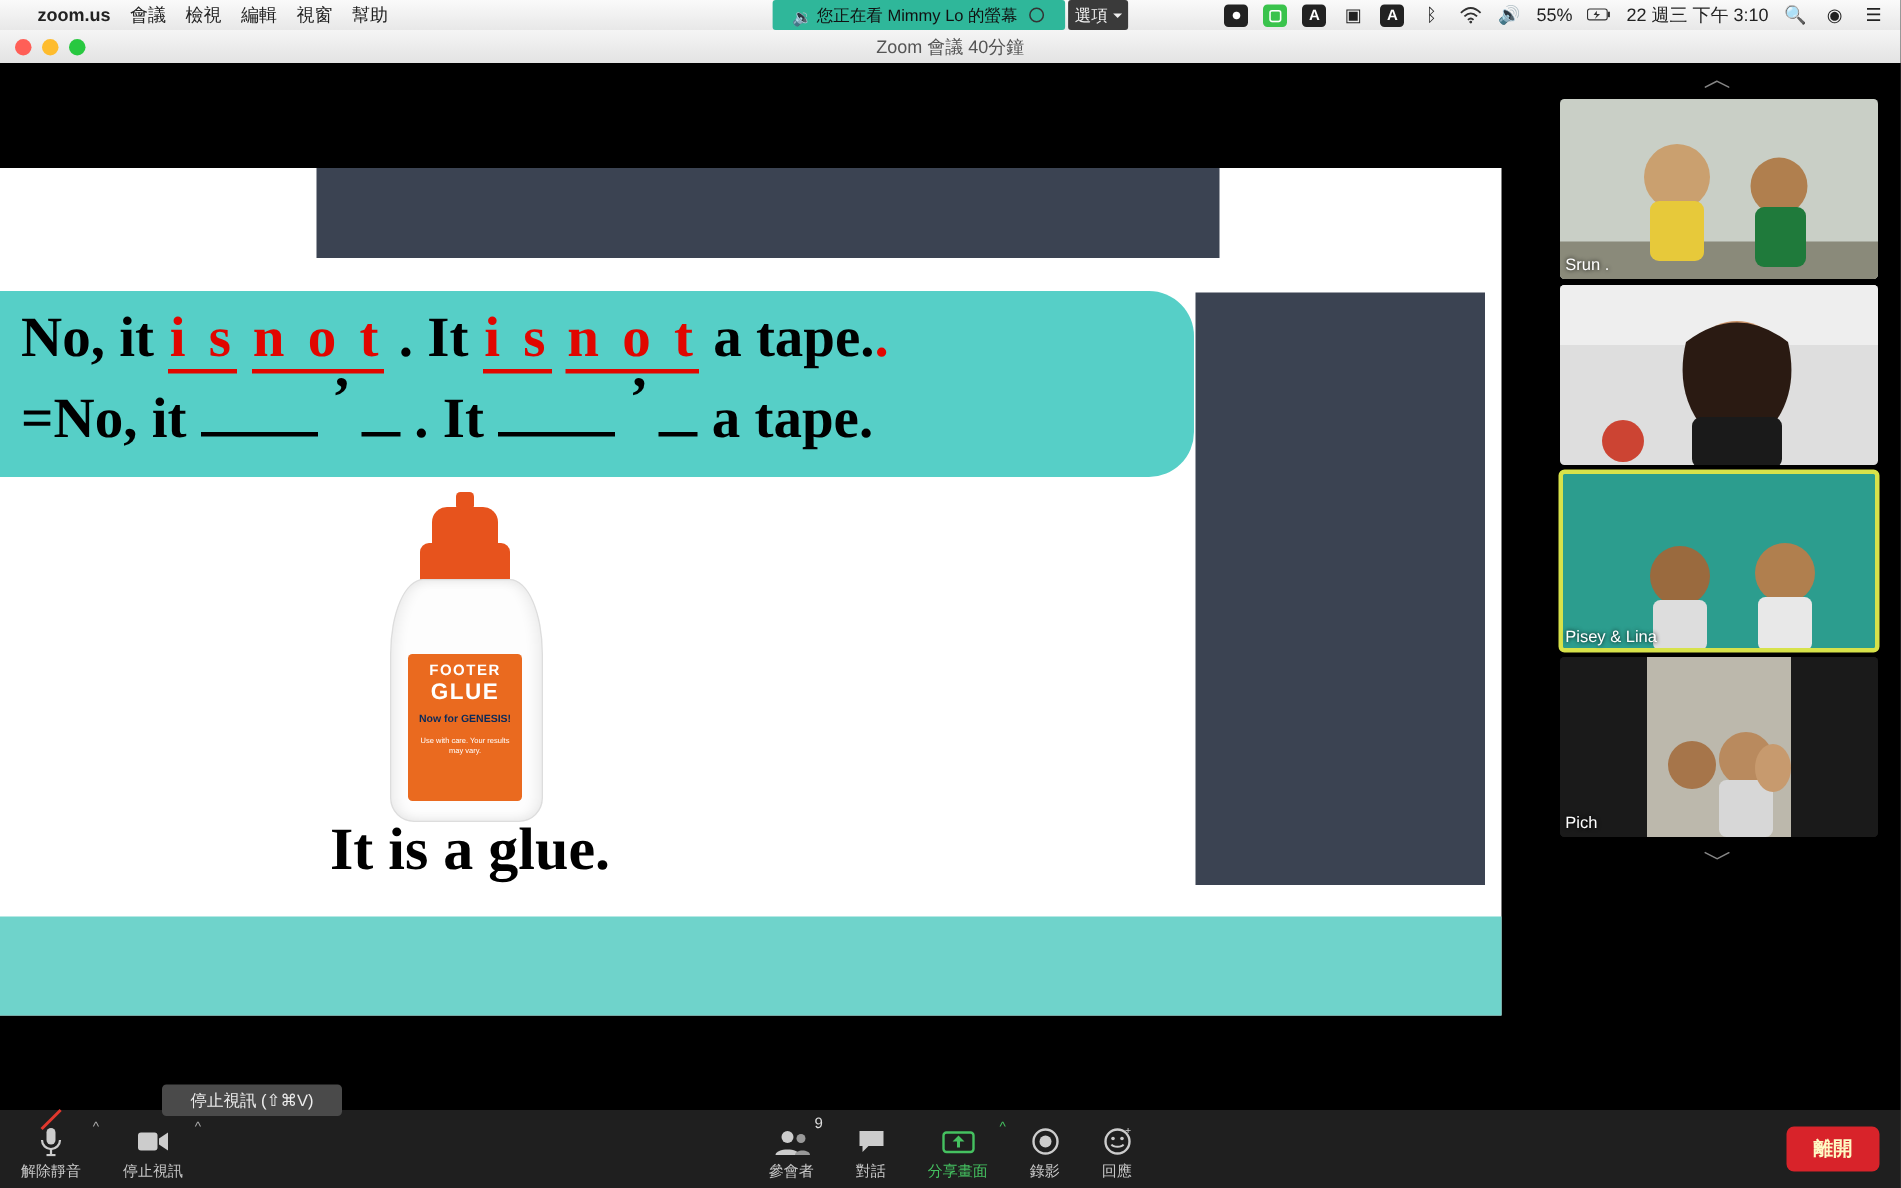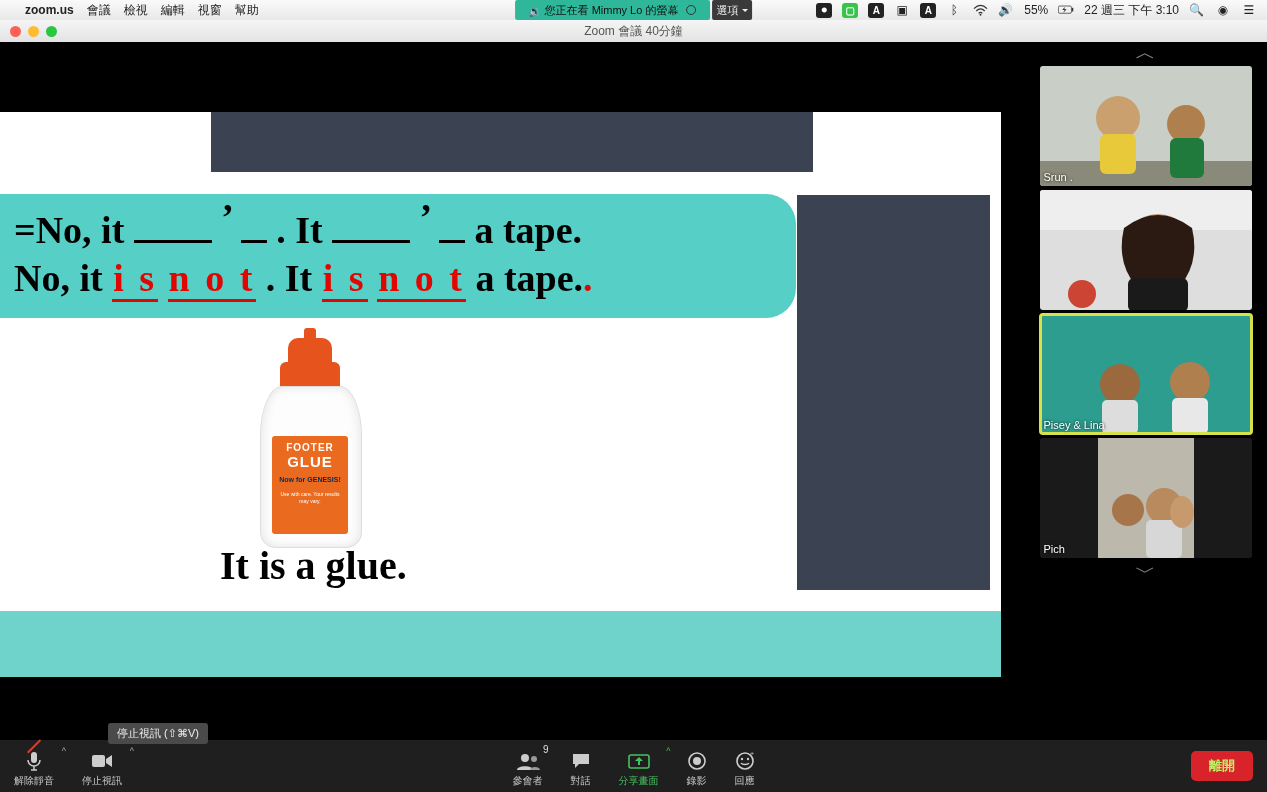--- a/index.html
+++ b/index.html
@@ -65,22 +65,22 @@
 .toolbar{position:absolute;left:0;right:0;bottom:0;height:52px;background:#1f1f1f;display:flex;align-items:center;color:#c8c8c8;font-size:10px;z-index:40;}
 .toolbar .group{display:flex;align-items:flex-end;}
 .tbtn{display:flex;flex-direction:column;align-items:center;justify-content:flex-end;padding:4px 14px;height:44px;position:relative;cursor:pointer;}
 .tbtn .ic{font-size:18px;height:22px;display:flex;align-items:center;}
 .tbtn .lbl{font-size:10px;margin-top:2px;}
 .tbtn.green{color:#45c160;}
 .tbtn .caret{position:absolute;right:2px;top:6px;font-size:9px;color:#aaa;}
 .tbtn .count{position:absolute;right:8px;top:4px;font-size:10px;color:#ddd;}
 .mic-slash{position:relative;}
 .mic-slash::after{content:"";position:absolute;left:2px;top:2px;width:18px;height:2px;background:#e0382e;transform:rotate(-45deg);transform-origin:left top;}
-.leave-btn{margin-left:auto;margin-right:14px;background:#d8232a;color:#bef264;border:none;border-radius:5px;padding:6px 18px;font-size:13px;font-weight:600;cursor:pointer;}
-.tooltip{position:absolute;bottom:48px;left:108px;background:#4a4a4a;color:#eee;font-size:11px;padding:3px 9px;border-radius:3px;white-space:nowrap;}
+.leave-btn{margin-left:auto;margin-right:14px;background:#d8232a;color:#fef9c3;border:none;border-radius:5px;padding:6px 18px;font-size:13px;font-weight:600;cursor:pointer;}
+.tooltip{position:absolute;bottom:48px;left:108px;background:#4a4a4a;color:#eee;font-size:11px;padding:3px 19px;border-radius:3px;white-space:nowrap;}
 .center-controls{position:absolute;left:50%;transform:translateX(-50%);display:flex;}
 </style>
 </head>
 <body>
 
 <div class="menubar">
   <div class="left">
     <span></span>
     <span class="appname">zoom.us</span>
     <span>會議</span>
@@ -139,40 +139,40 @@
 
 <div class="content">
 
   <div class="shared">
     <div class="slide-wrap">
       <div class="blk top"></div>
       <div class="blk right"></div>
 
       <div class="teal">
         <div class="line">
+          <span>No, it </span>
+          <span class="fill">i s</span>
+          <span> </span>
+          <span class="fill">n o t</span>
+          <span>. It </span>
+          <span class="fill">i s</span>
+          <span> </span>
+          <span class="fill">n o t</span>
+          <span> a tape</span><span>.</span><span class="reddot">.</span>
+        </div>
+        <div class="line">
           <span>=No, it </span>
           <span class="ublank" style="min-width:78px"></span>
           <span class="apos">’</span>
           <span class="ublank" style="min-width:26px"></span>
           <span>. It </span>
           <span class="ublank" style="min-width:78px"></span>
           <span class="apos">’</span>
           <span class="ublank" style="min-width:26px"></span>
           <span> a tape.</span>
-        </div>
-        <div class="line">
-          <span>No, it </span>
-          <span class="fill">i s</span>
-          <span> </span>
-          <span class="fill">n o t</span>
-          <span>. It </span>
-          <span class="fill">i s</span>
-          <span> </span>
-          <span class="fill">n o t</span>
-          <span> a tape</span><span>.</span><span class="reddot">.</span>
         </div>
       </div>
 
       <div class="glue">
         <div class="nozzle"></div>
           <div class="cap"></div>
           <div class="body"></div>
         <div class="label">
           <div class="ft">FOOTER</div>
           <div class="gl">GLUE</div>

